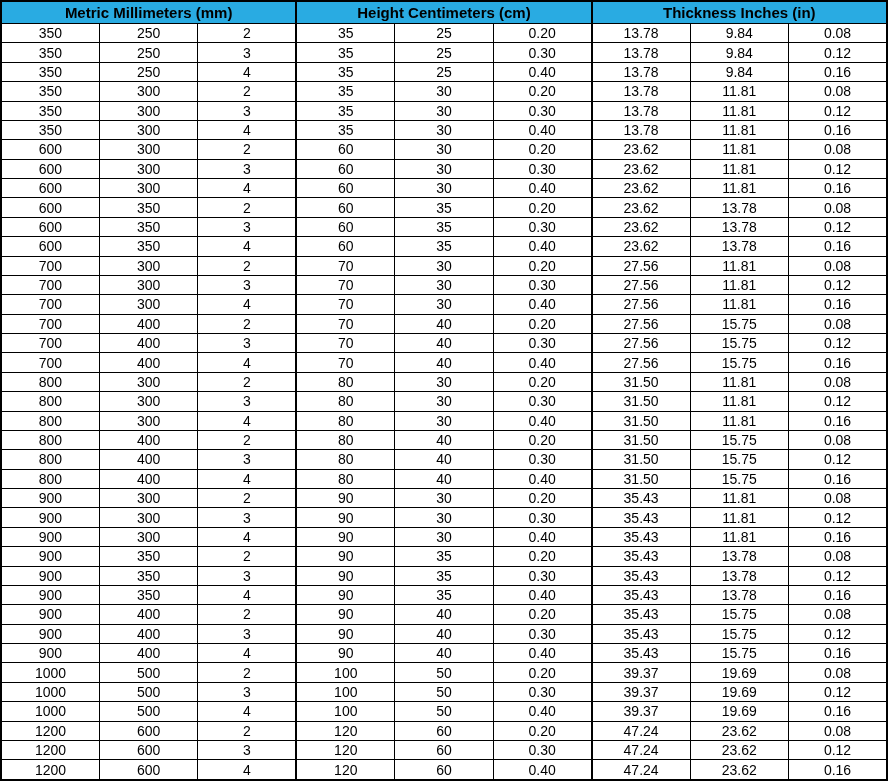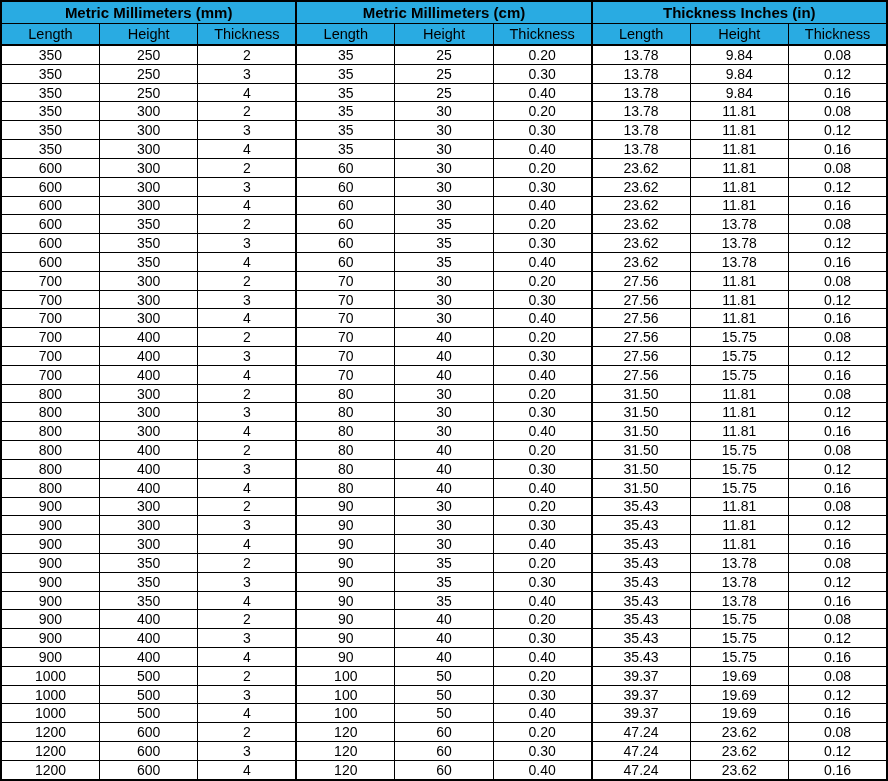--- a/index.html
+++ b/index.html
@@ -65,33 +65,22 @@
         <col>
         <col>
         <col>
         <col>
         <col>
         <col>
     </colgroup>
     <thead>
       <tr class="groups">
         <th colspan="3">Metric Millimeters (mm)</th>
-        <th colspan="3">Metric Millimeters (cm)</th>
+        <th colspan="3">Height Centimeters (cm)</th>
         <th colspan="3">Thickness Inches (in)</th>
-      </tr>
-      <tr class="cols">
-        <th>Length</th>
-        <th>Height</th>
-        <th>Thickness</th>
-        <th>Length</th>
-        <th>Height</th>
-        <th>Thickness</th>
-        <th>Length</th>
-        <th>Height</th>
-        <th>Thickness</th>
       </tr>
     </thead>
     <tbody>
         <tr>
           <td>350</td>
           <td>250</td>
           <td>2</td>
           <td>35</td>
           <td>25</td>
           <td>0.20</td>

